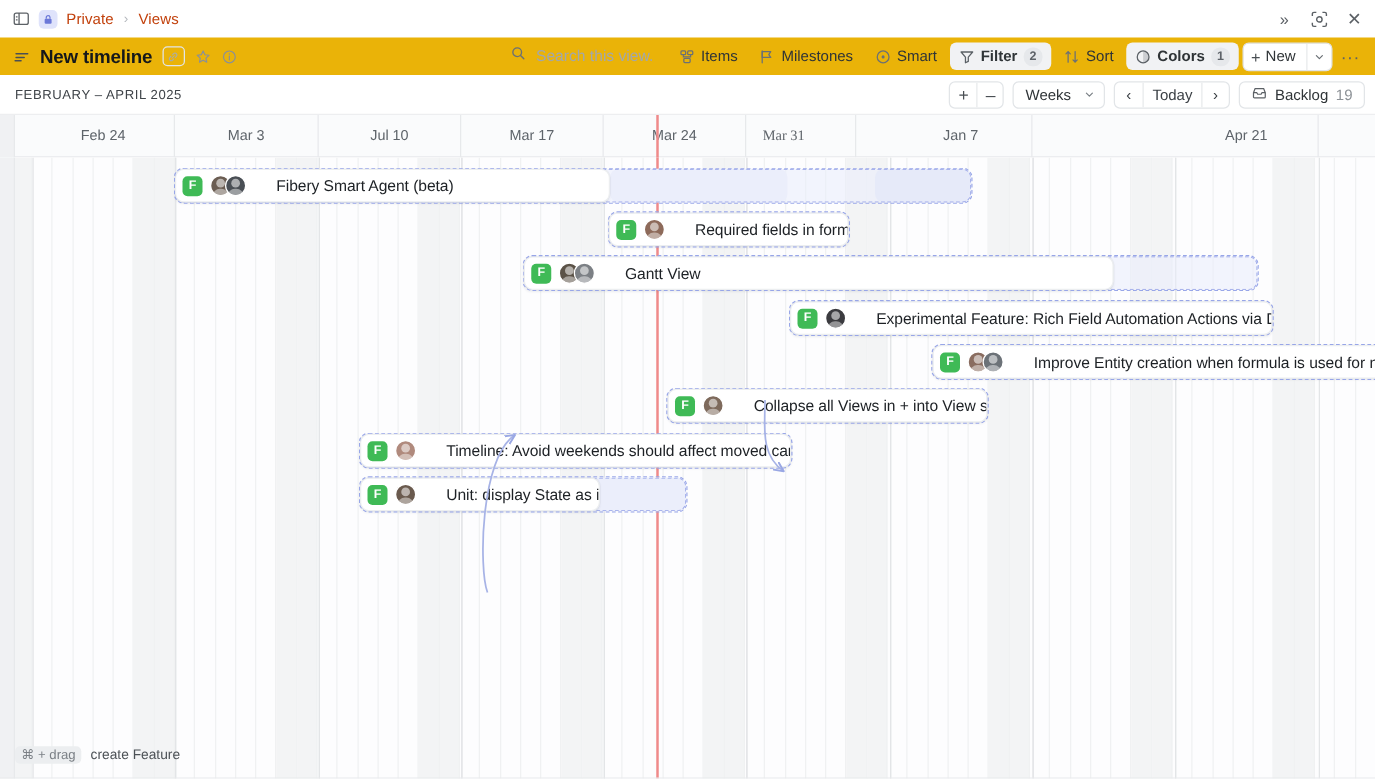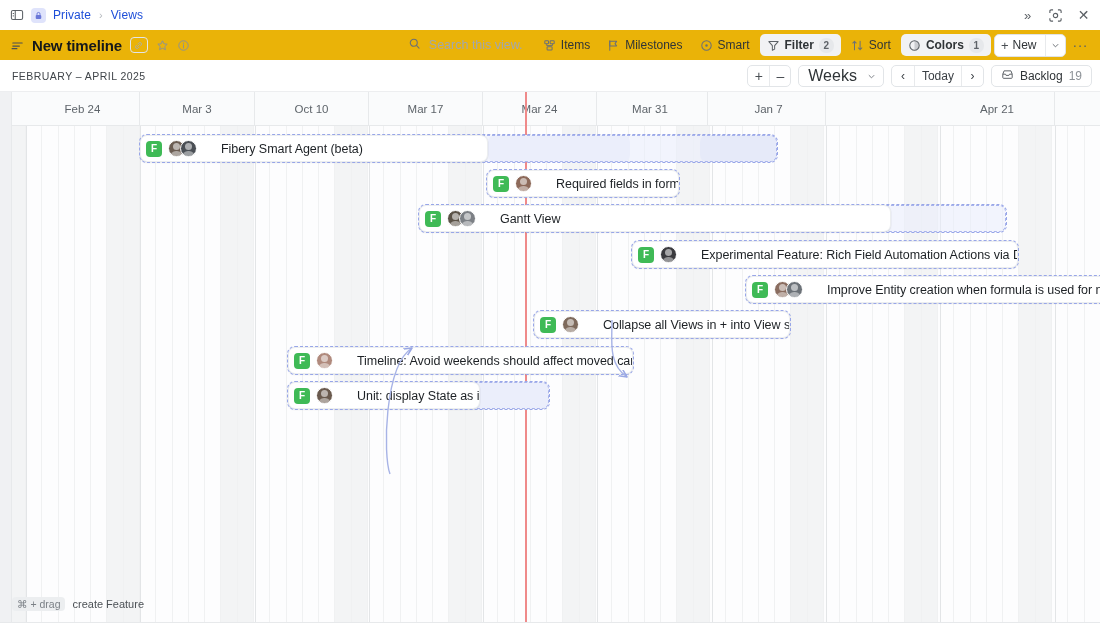--- a/index.html
+++ b/index.html
@@ -24,21 +24,21 @@
     background: #ffffff;
     display: flex; align-items: center;
   }
   .topbar-left { display: flex; align-items: center; padding-left: 10px; gap: 7px; }
   .ico { display: inline-flex; align-items: center; justify-content: center; }
   .ico svg { display: block; }
   .bc-lock {
     width: 15px; height: 15px; border-radius: 4px;
     background: #dfe3fb; display: inline-flex; align-items: center; justify-content: center;
   }
-  .bc-text { font-size: 12px; color: #1d4ed8; letter-spacing: .1px; }
+  .bc-text { font-size: 12px; color: #c2410c; letter-spacing: .1px; }
   .bc-sep { font-size: 11px; color: #b4b8bd; margin: 0 1px; }
   .topbar-right {
     position: absolute; right: 8px; top: 0; height: 30px;
     display: flex; align-items: center; gap: 11px;
   }
   .tb-icon { width: 17px; height: 17px; color: #5c6166; cursor: default; display:flex; align-items:center; justify-content:center;}
 
   
   .viewhead {
     position: absolute; left: 0; top: 30px; width: 1100px; height: 30px;
@@ -110,21 +110,21 @@
     height: 100%; display: flex; align-items: center; justify-content: center;
     font-size: 12px; color: #3a3f44; padding: 0 7px;
   }
   .seg > div + div { border-left: 1px solid #e8eaec; }
   .seg .sq { width: 22px; padding: 0; }
   .zoomseg { display: flex; align-items: center; height: 22px; border: 1px solid #e2e5e8; border-radius: 5px; overflow: hidden; }
   .zoomseg .sq { width: 21px; height: 100%; display:flex; align-items:center; justify-content:center; font-size: 14px; color: #4a4f54; }
   .zoomseg .sq + .sq { border-left: 1px solid #e8eaec; }
   .unitsel {
     display: flex; align-items: center; gap: 10px; height: 22px; padding: 0 7px 0 9px;
-    border: 1px solid #e2e5e8; border-radius: 5px; font-size: 16px; color: #2f3437; background:#fff;
+    border: 1px solid #e2e5e8; border-radius: 5px; font-size: 12px; color: #2f3437; background:#fff;
   }
   .backlog {
     display: flex; align-items: center; gap: 6px; height: 22px; padding: 0 9px;
     border: 1px solid #e2e5e8; border-radius: 5px; font-size: 12px; color: #2f3437; background:#fff;
   }
   .backlog .cnt { color: #8d9297; }
 
   
   .tlhead {
     position: absolute; left: 0; top: 92px; width: 1100px; height: 34px;
@@ -408,24 +408,24 @@
         <span>Backlog</span>
         <span class="cnt">19</span>
       </div>
     </div>
   </div>
 
   <div class="tlhead" id="tlhead">
     <div class="gutter"></div>
   <div class="wkcol" style="left: 26px; width: 114px;">Feb 24</div>
       <div class="wkcol" style="left: 140px; width: 115px;">Mar 3</div>
-      <div class="wkcol" style="left: 255px; width: 114px;">Oct 10</div>
+      <div class="wkcol" style="left: 255px; width: 114px;">Jul 10</div>
       <div class="wkcol" style="left: 369px; width: 114px;">Mar 17</div>
       <div class="wkcol" style="left: 483px; width: 114px;">Mar 24</div>
-      <div class="wkcol" style="left: 593px; width: 115px;">Mar 31</div>
+      <div class="wkcol" style="left: 570px; width: 115px; font-family: Liberation Serif, serif;">Mar 31</div>
       <div class="wkcol" style="left: 712px; width: 114px;">Jan 7</div>
       <div class="wkcol" style="left: 940px; width: 115px;">Apr 21</div>
       <div class="todaytick" style="left: 525px; top: 0px;"></div>
     </div>
 
   <div class="grid" id="grid">
     <div class="gutter-l"></div>
     <svg class="deps" id="deps">
       <defs>
         <marker id="arw" markerWidth="7" markerHeight="7" refX="5.4" refY="3" orient="auto">

